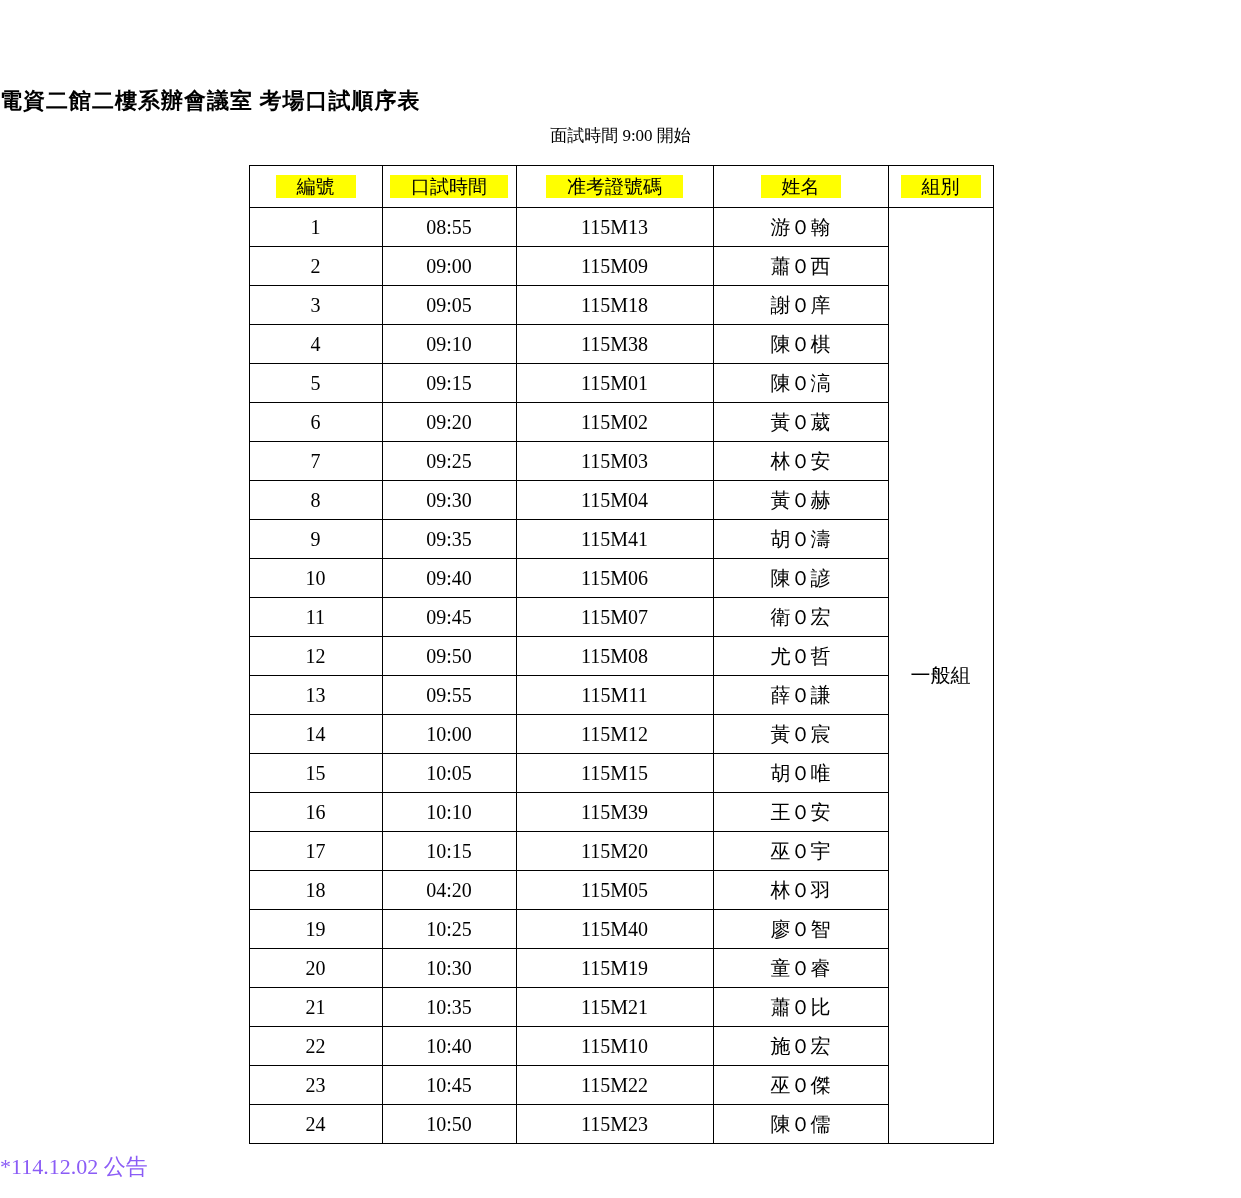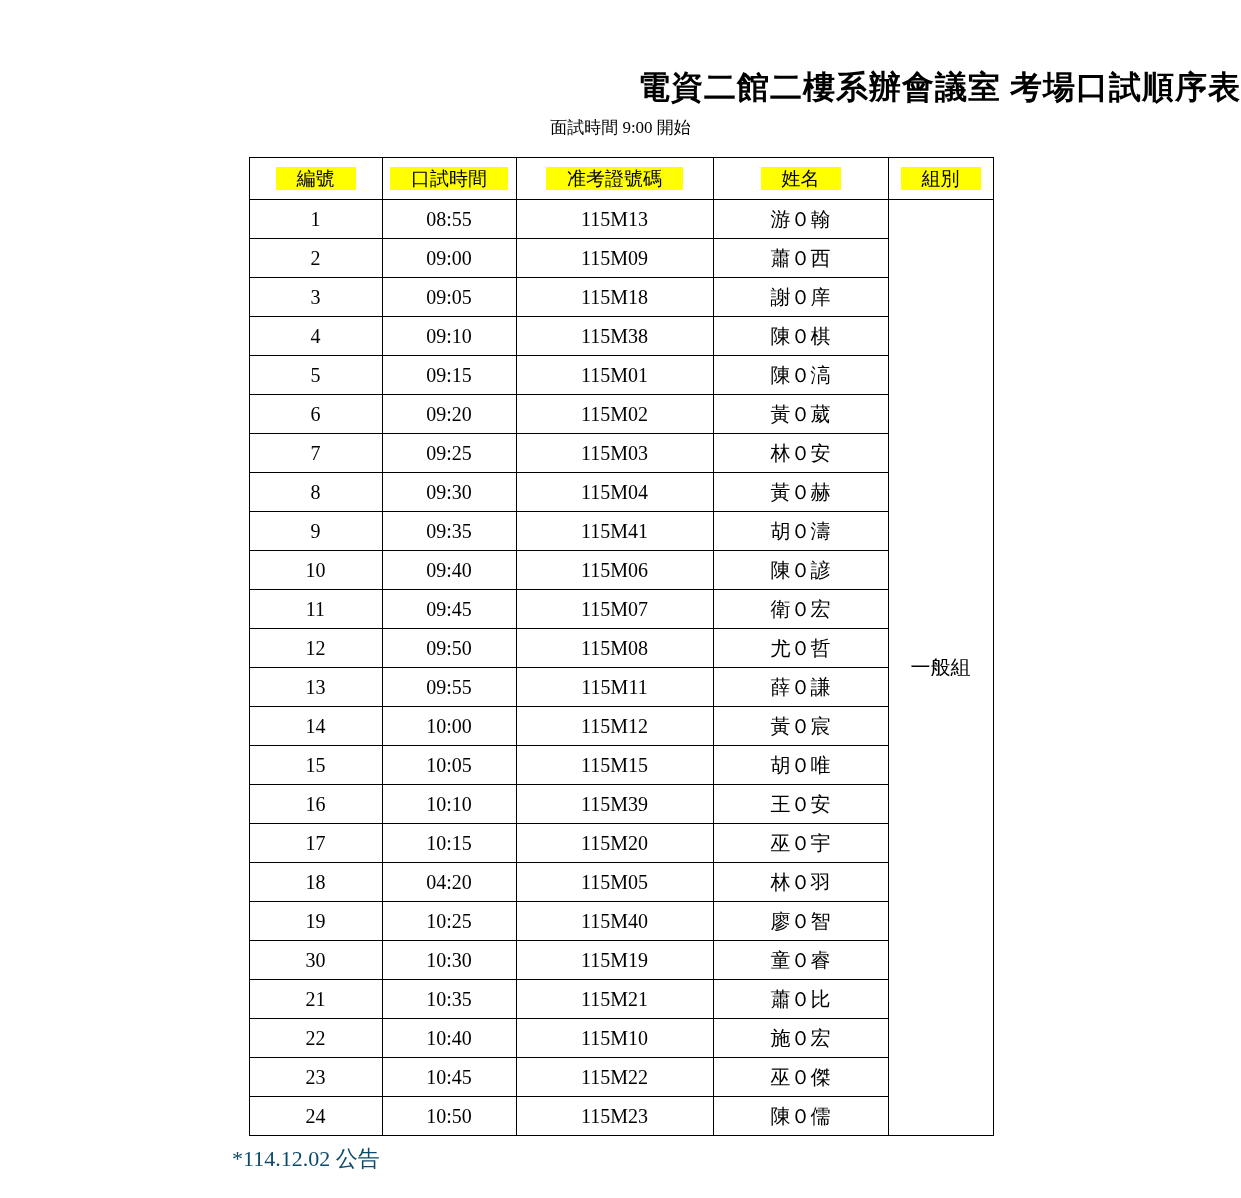--- a/index.html
+++ b/index.html
@@ -14,25 +14,25 @@
     color: #000000;
     position: relative;
     overflow: hidden;
   }
   .page {
     position: relative;
     width: 1241px;
     height: 1198px;
   }
   .title {
-    text-align: right;
-    font-size: 32px;
+    text-align: left;
+    font-size: 22px;
     font-weight: bold;
     letter-spacing: 1px;
-    margin-top: 68px;
+    margin-top: 88px;
     line-height: 1.2;
   }
   .subtitle {
     text-align: center;
     font-size: 17px;
     margin-top: 12px;
     line-height: 1.2;
     font-family: "Liberation Serif", "DejaVu Serif", serif;
   }
   .table-wrap {
@@ -73,22 +73,21 @@
   }
   .num, .time, .examno {
     font-family: "Liberation Serif", "DejaVu Serif", serif;
   }
   .group-cell {
     font-size: 21px;
     vertical-align: middle;
   }
   .footnote {
     margin-top: 8px;
-    margin-left: 232px;
-    color: #0c4a6e;
+    color: #8b5cf6;
     font-size: 22px;
     font-family: "Liberation Serif", "DejaVu Serif", serif;
   }
 </style>
 </head>
 <body>
 
 <div class="page">
 
   <div class="title">電資二館二樓系辦會議室 考場口試順序表</div>
@@ -222,21 +221,21 @@
           <td class="examno">115M05</td>
           <td>林０羽</td>
         </tr>
         <tr>
           <td class="num">19</td>
           <td class="time">10:25</td>
           <td class="examno">115M40</td>
           <td>廖０智</td>
         </tr>
         <tr>
-          <td class="num">30</td>
+          <td class="num">20</td>
           <td class="time">10:30</td>
           <td class="examno">115M19</td>
           <td>童０睿</td>
         </tr>
         <tr>
           <td class="num">21</td>
           <td class="time">10:35</td>
           <td class="examno">115M21</td>
           <td>蕭０比</td>
         </tr>

